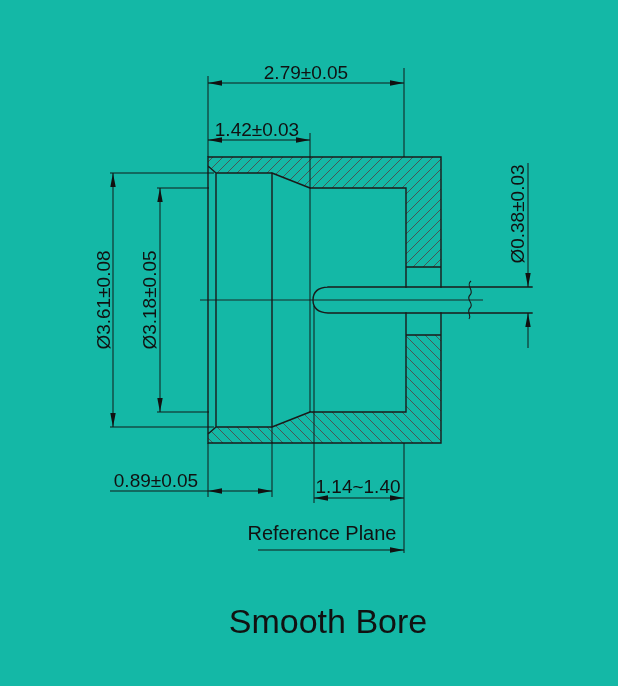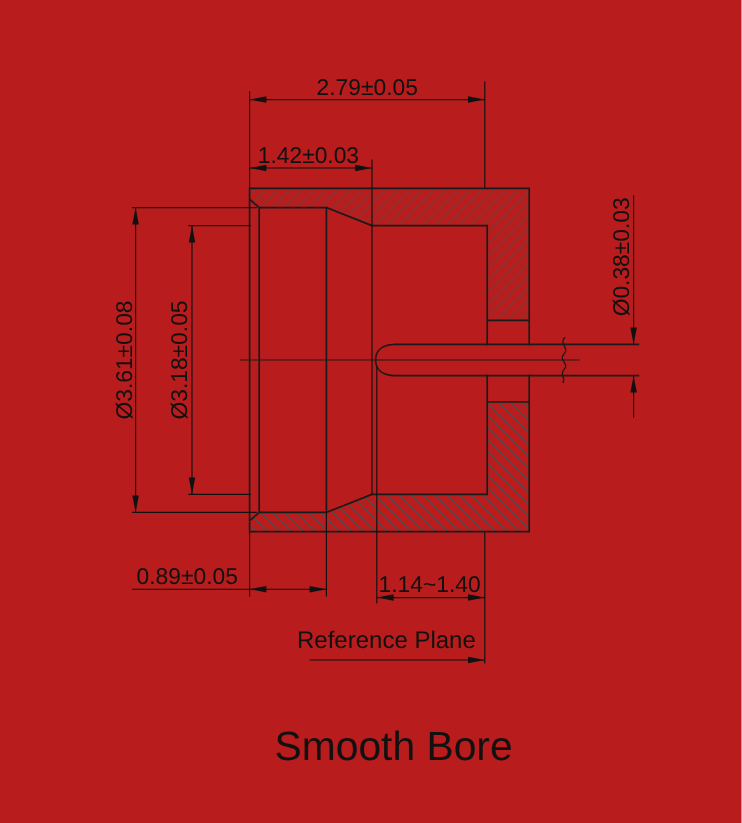--- a/index.html
+++ b/index.html
@@ -1,19 +1,19 @@
 <!DOCTYPE html>
 <html><head>
 <meta charset="utf-8">
 <style>
   html,body{margin:0;padding:0;background:#ffffff;}
   .stage{
     position:relative;
     width:618px;height:686px;
-    background:#b91c1c;
+    background:#14b8a6;
     font-family:"Liberation Sans", sans-serif;
     overflow:hidden;
   }
   svg{display:block;}
   text{fill:#111;}
   .dimtext{font-size:19px;}
   .reftext{font-size:20px;}
   .titletext{font-size:34px;}
 </style>
 </head>

